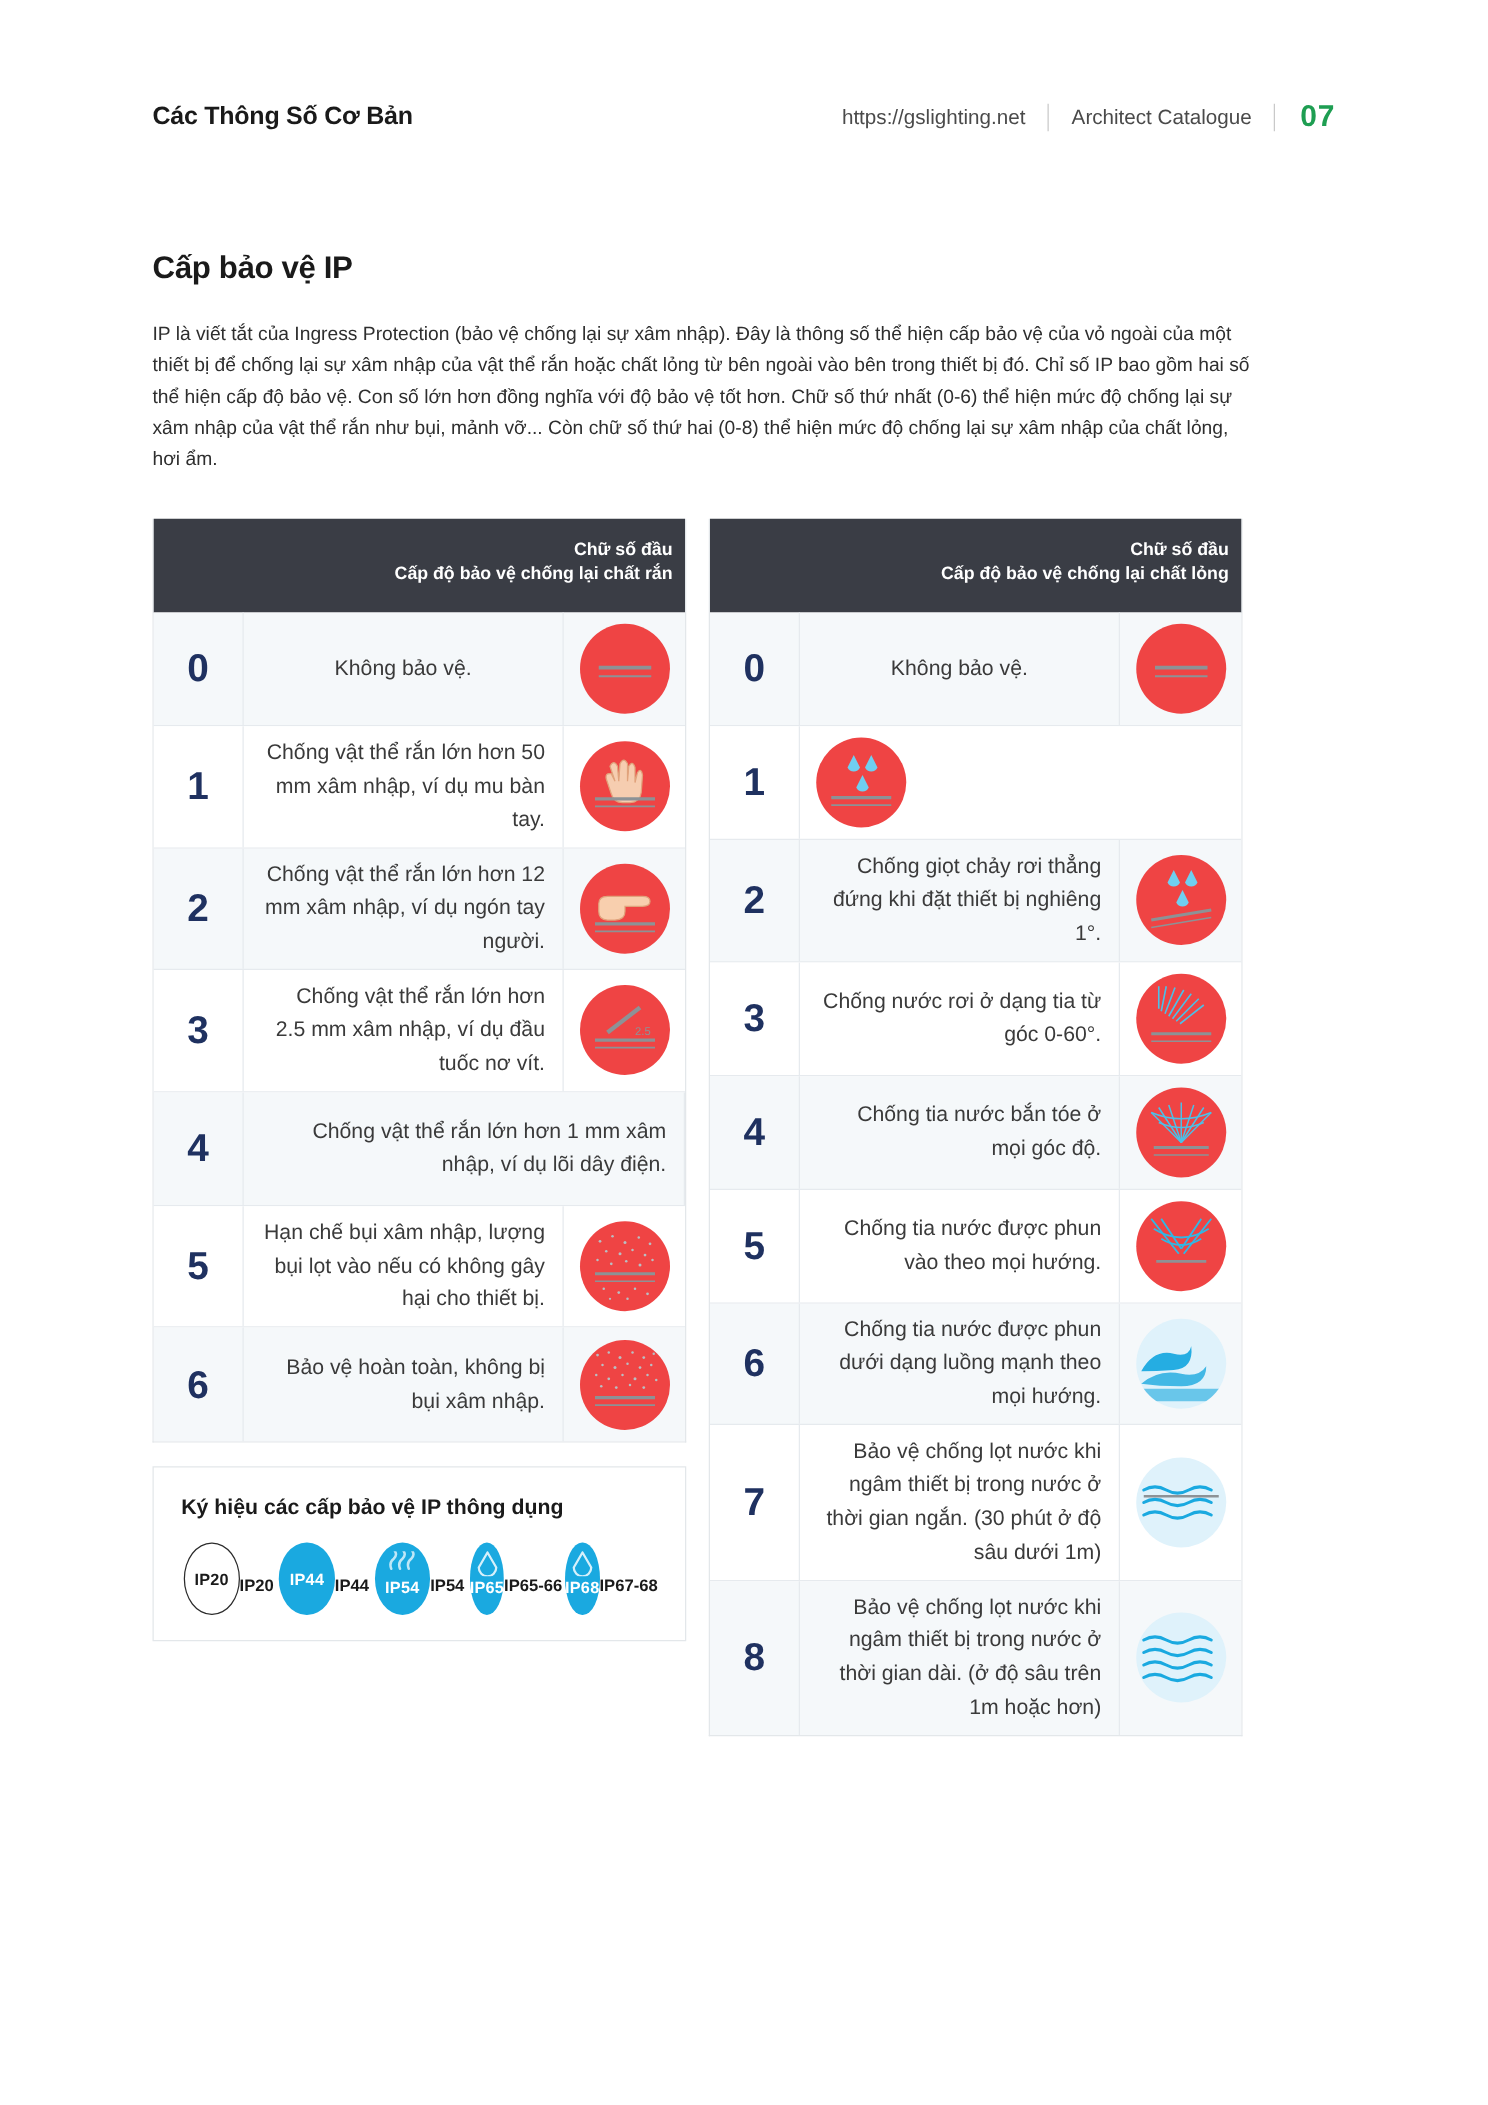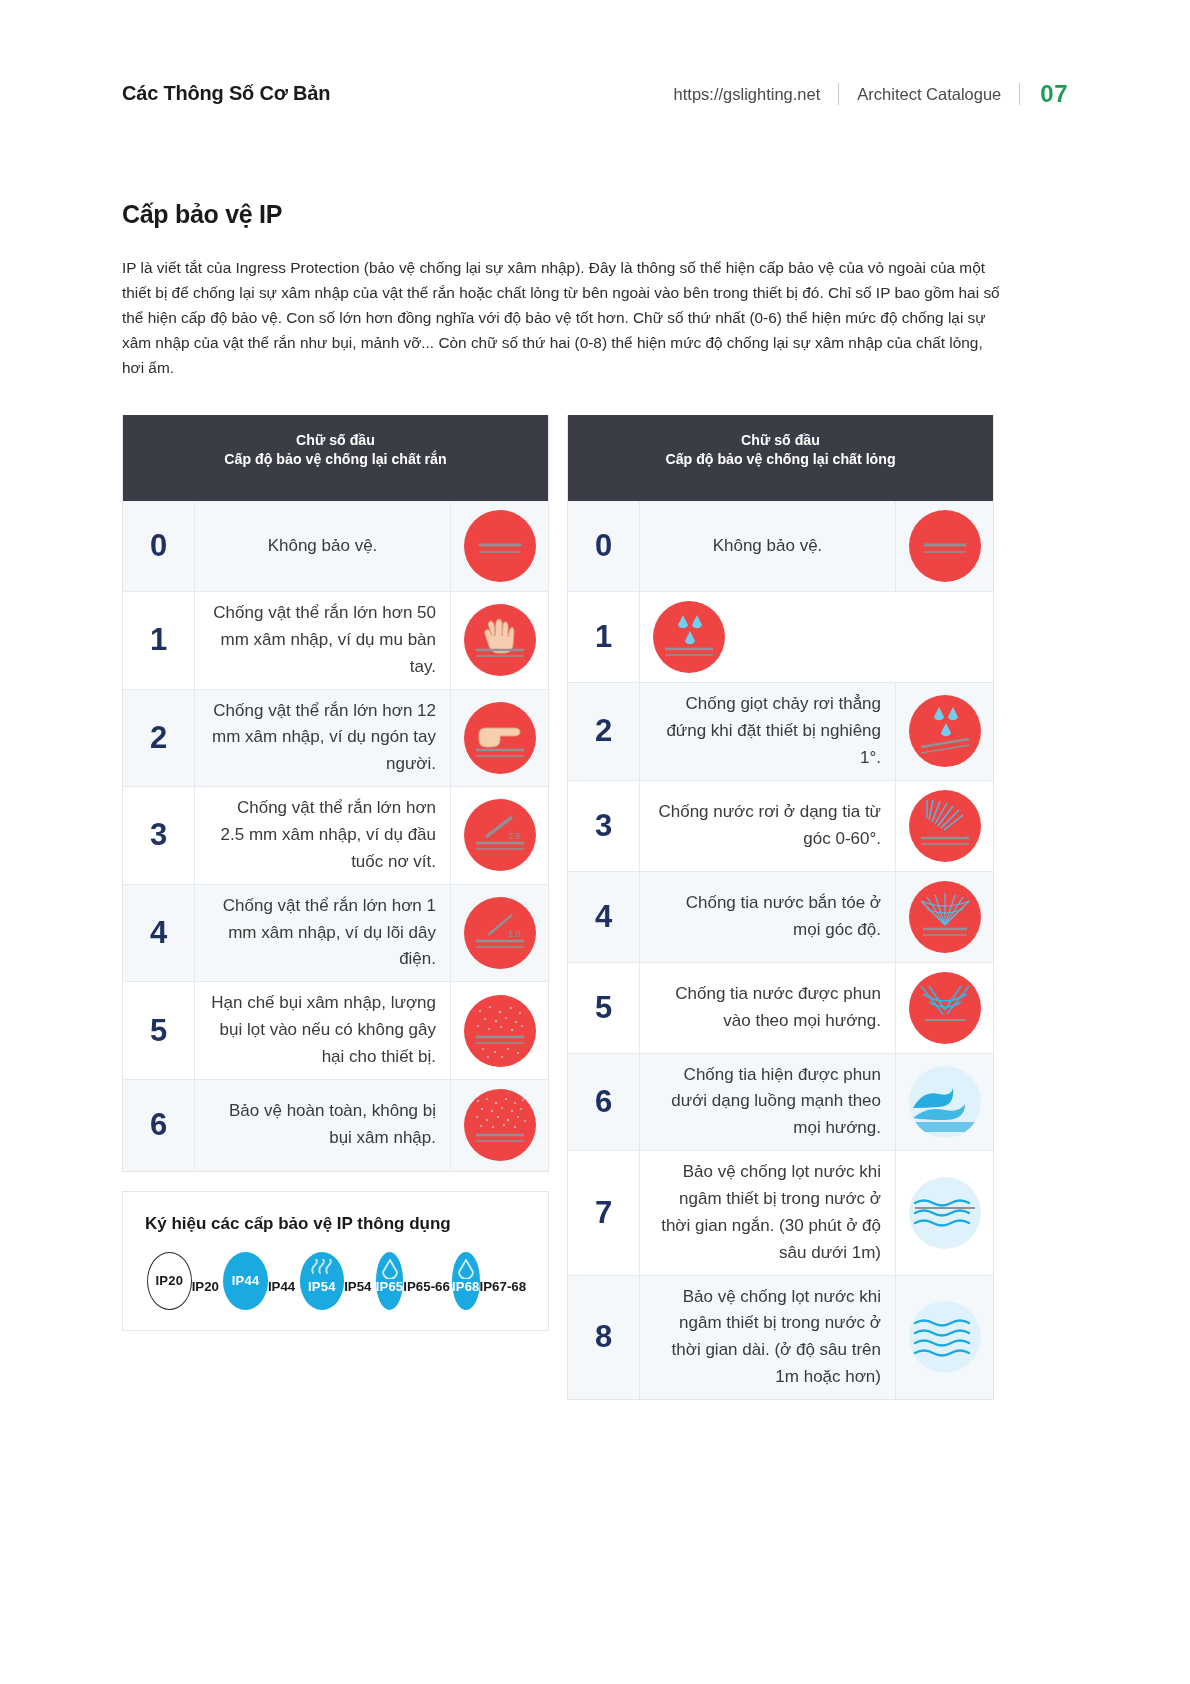--- a/index.html
+++ b/index.html
@@ -80,22 +80,22 @@
   .col { width: 427px; }
 
   .tbl {
     border: 1px solid #e3e7ea;
     border-top: none;
     background: #fff;
   }
   .tbl-head {
     background: #3a3d45;
     color: #ffffff;
-    text-align: center;
-    padding: 16px 10px 31px;
+    text-align: right;
+    padding: 16px 10px 20px;
     line-height: 1.38;
   }
   .tbl-head .l1 { font-size: 14.2px; font-weight: bold; }
   .tbl-head .l2 { font-size: 14.2px; font-weight: bold; }
 
   .row {
     display: flex;
     align-items: stretch;
     border-bottom: 1px solid #e6eaee;
     min-height: 91px;
@@ -293,30 +293,20 @@
                 <line x1="8" y1="46" x2="56" y2="46" stroke="#8d9296" stroke-width="1.4"></line>
                 <text x="40" y="36" font-family="Liberation Sans, sans-serif" font-size="9" fill="#8d9296">2.5</text>
               </svg>
             </div>
           </div>
         </div>
 
         <div class="row alt">
           <div class="cell-num">4</div>
           <div class="cell-desc">Chống vật thể rắn lớn hơn 1 mm xâm nhập, ví dụ lõi dây điện.</div>
-          <div class="cell-icon">
-            <div class="icon-circle">
-              <svg width="64" height="64" viewBox="0 0 64 64">
-                <line x1="20" y1="34" x2="44" y2="14" stroke="#8d9296" stroke-width="2.4"></line>
-                <line x1="8" y1="40" x2="56" y2="40" stroke="#8d9296" stroke-width="2.6"></line>
-                <line x1="8" y1="46" x2="56" y2="46" stroke="#8d9296" stroke-width="1.4"></line>
-                <text x="40" y="36" font-family="Liberation Sans, sans-serif" font-size="9" fill="#8d9296">1.0</text>
-              </svg>
-            </div>
-          </div>
         </div>
 
         <div class="row plain">
           <div class="cell-num">5</div>
           <div class="cell-desc">Hạn chế bụi xâm nhập, lượng bụi lọt vào nếu có không gây hại cho thiết bị.</div>
           <div class="cell-icon">
             <div class="icon-circle">
               <svg width="64" height="64" viewBox="0 0 64 64">
                 <g fill="#b9bec2">
                   <circle cx="12" cy="12" r="1.1"></circle>
@@ -562,21 +552,21 @@
                   <path d="M16 26 q16 10 32 0"></path>
                 </g>
                 <line x1="12" y1="44" x2="52" y2="44" stroke="#8d9296" stroke-width="2.2"></line>
               </svg>
             </div>
           </div>
         </div>
 
         <div class="row alt">
           <div class="cell-num">6</div>
-          <div class="cell-desc">Chống tia hiện được phun dưới dạng luồng mạnh theo mọi hướng.</div>
+          <div class="cell-desc">Chống tia nước được phun dưới dạng luồng mạnh theo mọi hướng.</div>
           <div class="cell-icon">
             <div class="icon-circle" style="background:#dff2fb">
               <svg width="72" height="72" viewBox="0 0 72 72">
                 <g fill="#1aa9e0">
                   <path d="M4 42 q10 -18 26 -14 q12 3 14 -6 q2 18 -14 19 q-14 1 -26 1 z" opacity="0.95"></path>
                   <path d="M4 52 q14 -12 32 -8 q14 3 20 -6 q0 16 -20 16 q-18 0 -32 -2 z" opacity="0.8"></path>
                   <rect x="2" y="56" width="68" height="10" opacity="0.6"></rect>
                 </g>
               </svg>
             </div>

